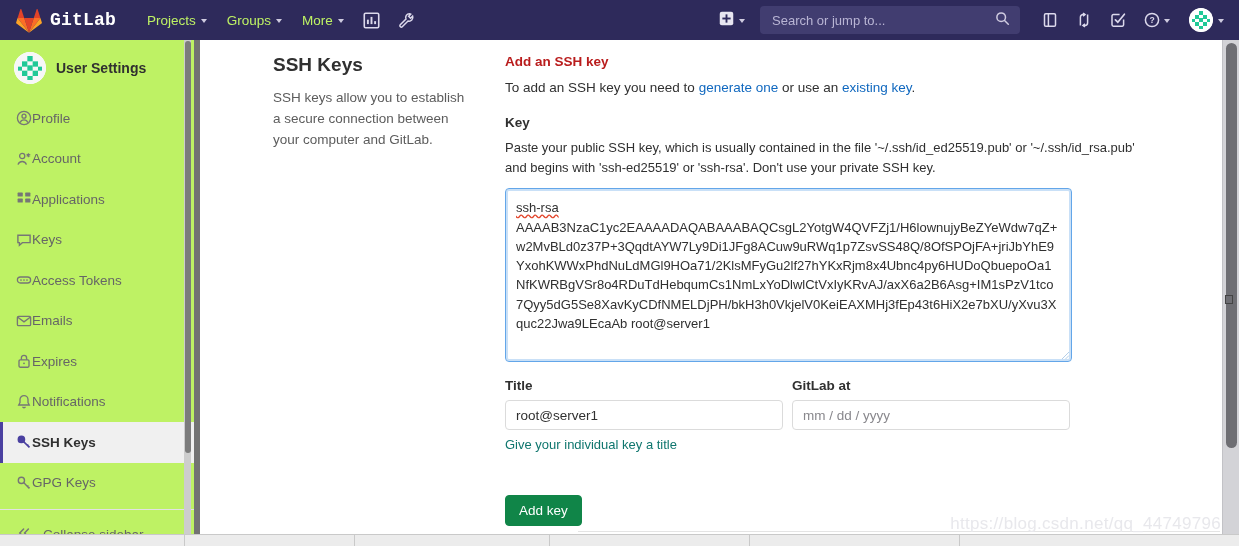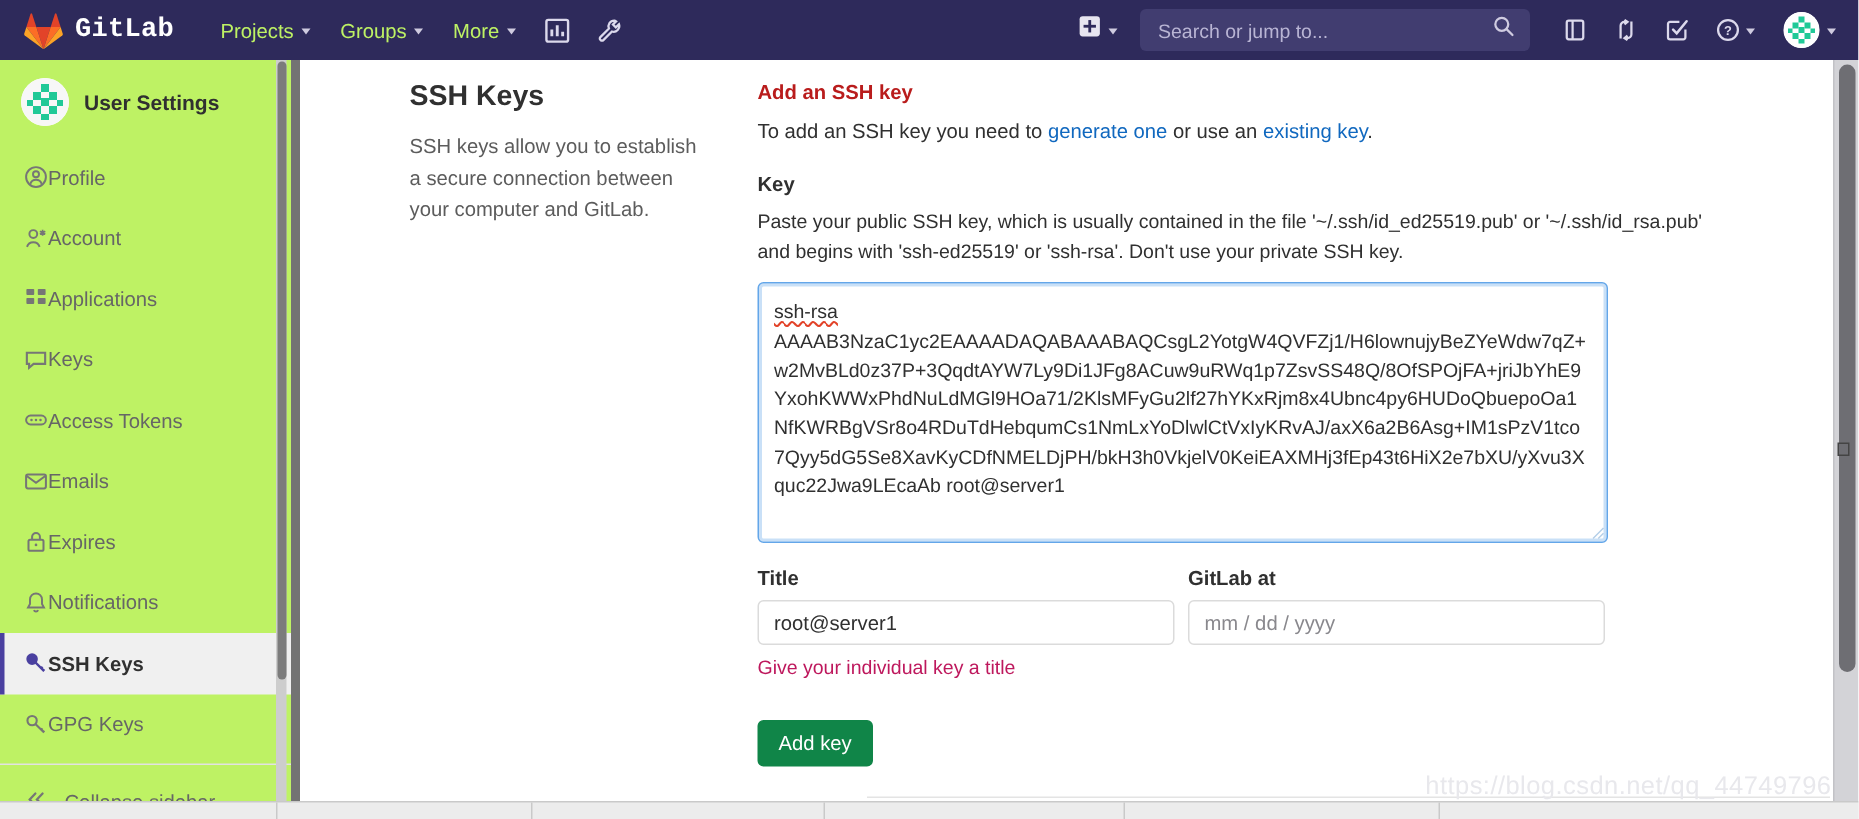--- a/index.html
+++ b/index.html
@@ -210,38 +210,38 @@
     width: 10px; height: 10px;
     pointer-events: none;
   }
   .misspell {
     text-decoration: underline wavy #e24329;
     text-decoration-skip-ink: none;
     text-align: right;
   }
 
   .fields-row {
-    display: flex; gap: 9px; margin-bottom: 1px;
+    display: flex; gap: 9px; margin-bottom: 16px;
   }
   .field-title { width: 278px; }
   .field-exp { width: 278px; }
   .f-label {
     font-size: 13.5px; font-weight: 700; color: #303030;
     margin: 0 0 7px 0; display: block;
   }
   .f-input {
     width: 100%; height: 30px;
     border: 1px solid #dbdbdb; border-radius: 4px;
     padding: 0 10px; font-size: 13.5px; color: #303030;
     font-family: "Liberation Sans", sans-serif;
     outline: none; background: #fff;
   }
   .f-input::placeholder { color: #89888d; }
   .f-help {
-    font-size: 13px; color: #be185d; margin: 7px 0 0 0;
+    font-size: 13px; color: #0f766e; margin: 7px 0 0 0;
   }
 
   .add-key-btn {
     margin-top: 27px;
     background: #108548; color: #fff;
     border: 1px solid #108548; border-radius: 4px;
     padding: 0 13px; height: 31px;
     font-size: 13.5px; cursor: pointer;
     font-family: "Liberation Sans", sans-serif;
   }

